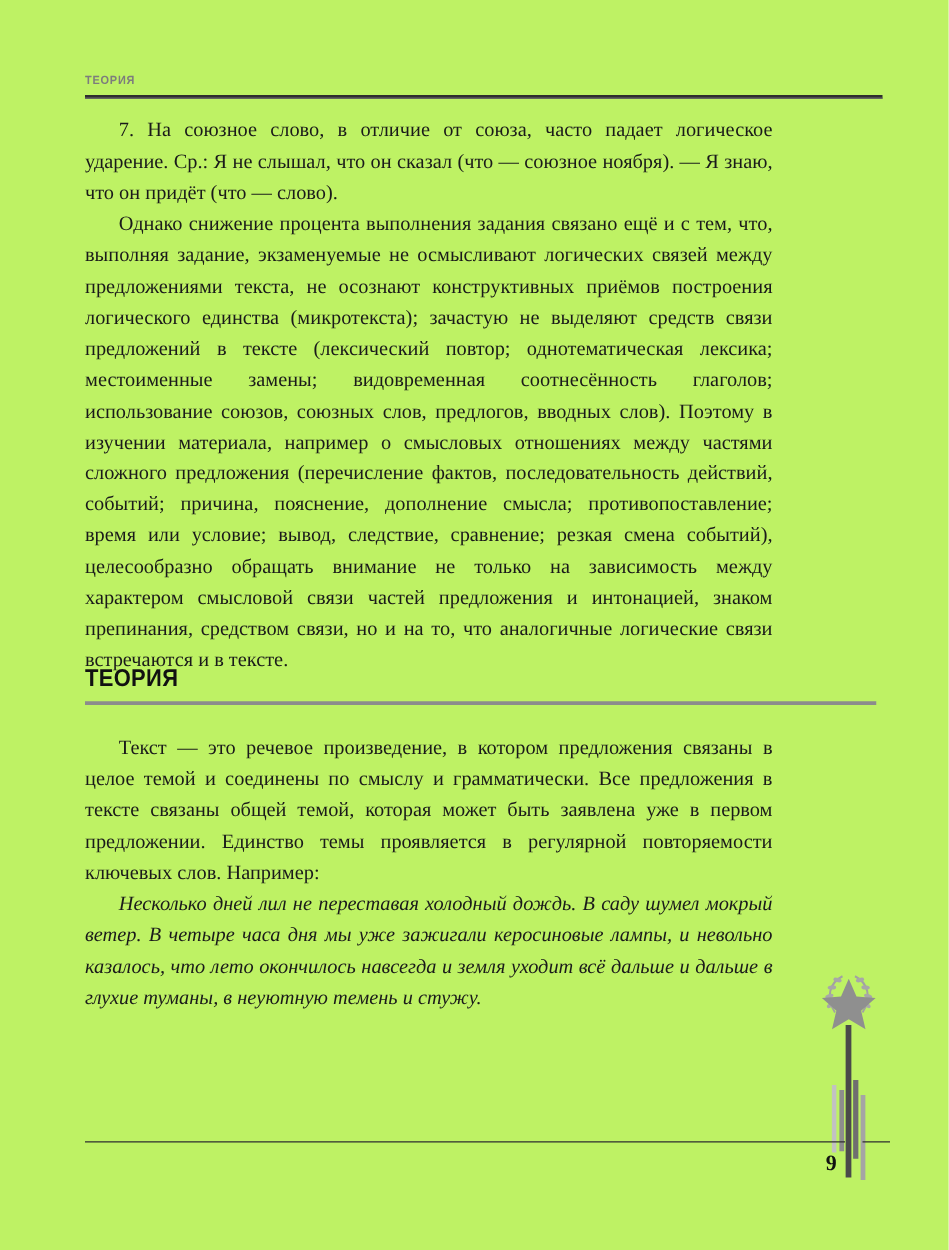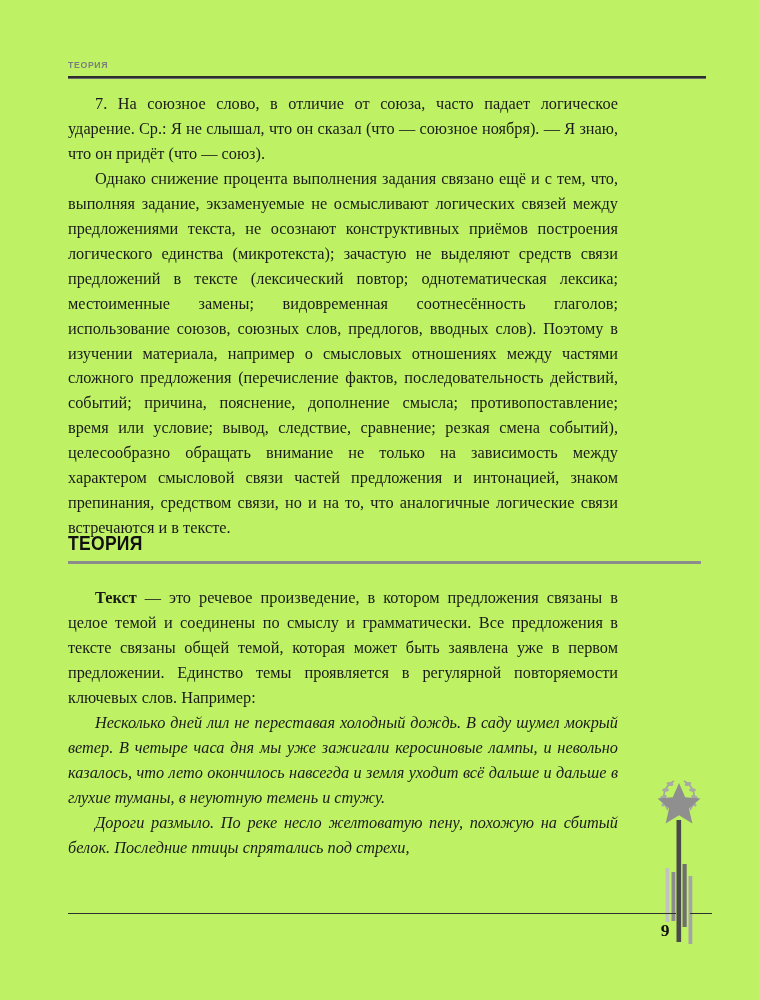--- a/index.html
+++ b/index.html
@@ -53,21 +53,21 @@
     font-size: 16.3px;
     line-height: 24.95px;
     text-align: justify;
     text-indent: 27px;
     hyphens: manual;
     -webkit-hyphens: manual;
   }
   p.italic {
     font-style: italic;
   }
-  .b { font-weight: 700; }
+  .b { font-weight: 400; }
   .i { }
 
   
   .section-block {
     position: absolute;
     left: 68px;
     top: 533px;
     width: 638px;
   }
   .section-title {
@@ -128,37 +128,36 @@
 </head>
 <body>
 
 <div class="page">
 
   <div class="running-head">ТЕОРИЯ</div>
   <div class="head-rule"></div>
 
   <div class="column">
 
-    <p class="body"><span>7. На союзное слово, в отличие от союза, часто падает логическое ударение. Ср.: </span><span class="i">Я не слышал, что он сказал</span><span> (</span><span class="i">что</span><span> — союзное ноября). — </span><span class="i">Я знаю, что он придёт</span><span> (</span><span class="i">что</span><span> — союз).</span></p>
+    <p class="body"><span>7. На союзное слово, в отличие от союза, часто падает логическое ударение. Ср.: </span><span class="i">Я не слышал, что он сказал</span><span> (</span><span class="i">что</span><span> — союзное ноября). — </span><span class="i">Я знаю, что он придёт</span><span> (</span><span class="i">что</span><span> — слово).</span></p>
 
     <p class="body">Однако снижение процента выполнения задания связано ещё и с тем, что, выполняя задание, экзаменуемые не осмысливают логических связей между предложениями текста, не осознают конструктивных приёмов построения логического единства (микротекста); зачастую не выделяют средств связи предложений в тексте (лексический повтор; однотематическая лексика; местоименные замены; видовременная соотнесённость глаголов; использование союзов, союзных слов, предлогов, вводных слов). Поэтому в изучении материала, например о смысловых отношениях между частями сложного предложения (перечисление фактов, последовательность действий, событий; причина, пояснение, дополнение смысла; противопоставление; время или условие; вывод, следствие, сравнение; резкая смена событий), целесообразно обращать внимание не только на зависимость между характером смысловой связи частей предложения и интонацией, знаком препинания, средством связи, но и на то, что аналогичные логические связи встречаются и в тексте.</p>
   </div>
 
   <div class="section-block">
     <div class="section-title">ТЕОРИЯ</div>
     <div class="section-rule"></div>
   </div>
 
   <div class="column" style="top:586px;">
     <p class="body"><span class="b">Текст</span><span> — это речевое произведение, в котором предложения связаны в целое темой и соединены по смыслу и грамматически. Все предложения в тексте связаны общей темой, которая может быть заявлена уже в первом предложении. Единство темы проявляется в регулярной повторяемости ключевых слов. Например:</span></p>
 
     <p class="body italic">Несколько дней лил не переставая холодный дождь. В саду шумел мокрый ветер. В четыре часа дня мы уже зажигали керосиновые лампы, и невольно казалось, что лето окончилось навсегда и земля уходит всё дальше и дальше в глухие туманы, в неуютную темень и стужу.</p>
 
 
-    <p class="body italic">Дороги размыло. По реке несло желтоватую пену, похожую на сбитый белок. Последние птицы спрятались под стрехи,</p>
   </div>
 
   <div class="deco">
     <svg width="78" height="190" viewBox="0 0 78 190" xmlns="http://www.w3.org/2000/svg">
 
       <g stroke="#a2a2a2" stroke-width="1.6" fill="none">
         <path d="M22 34 C14 22, 18 10, 28 5"></path>
         <path d="M44 34 C52 22, 48 10, 38 5"></path>
       </g>
       <g fill="#a8a8a8">

